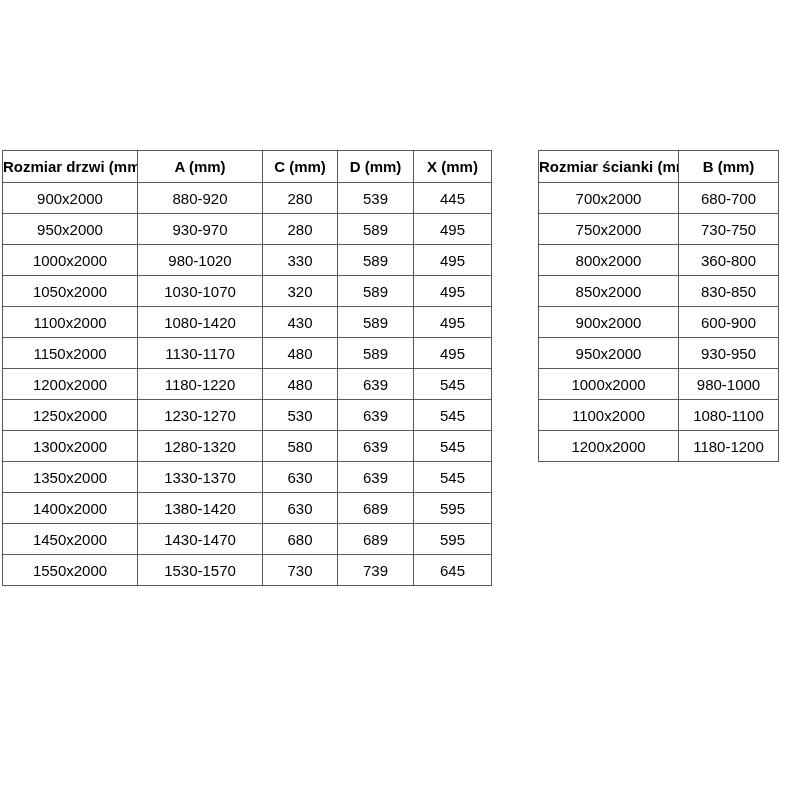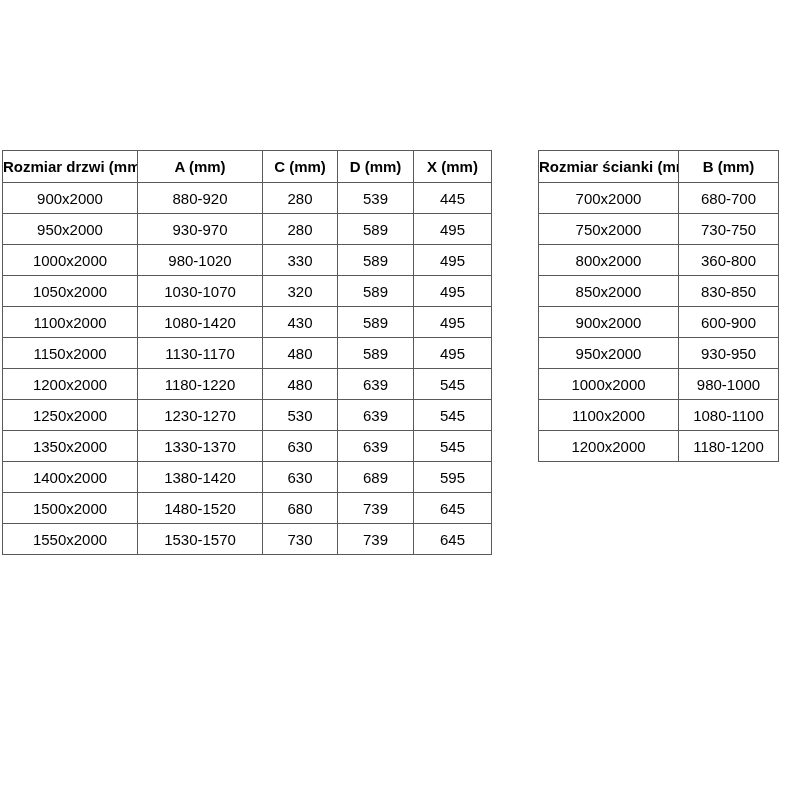--- a/index.html
+++ b/index.html
@@ -128,39 +128,46 @@
           <td>545</td>
         </tr>
         <tr>
           <td>1250x2000</td>
           <td>1230-1270</td>
           <td>530</td>
           <td>639</td>
           <td>545</td>
         </tr>
         <tr>
+          <td>1300x2000</td>
+          <td>1280-1320</td>
+          <td>580</td>
+          <td>639</td>
+          <td>545</td>
+        </tr>
+        <tr>
           <td>1350x2000</td>
           <td>1330-1370</td>
           <td>630</td>
           <td>639</td>
           <td>545</td>
         </tr>
         <tr>
           <td>1400x2000</td>
           <td>1380-1420</td>
           <td>630</td>
           <td>689</td>
           <td>595</td>
         </tr>
         <tr>
-          <td>1500x2000</td>
-          <td>1480-1520</td>
+          <td>1450x2000</td>
+          <td>1430-1470</td>
           <td>680</td>
-          <td>739</td>
-          <td>645</td>
+          <td>689</td>
+          <td>595</td>
         </tr>
         <tr>
           <td>1550x2000</td>
           <td>1530-1570</td>
           <td>730</td>
           <td>739</td>
           <td>645</td>
         </tr>
       </tbody>
   </table>

